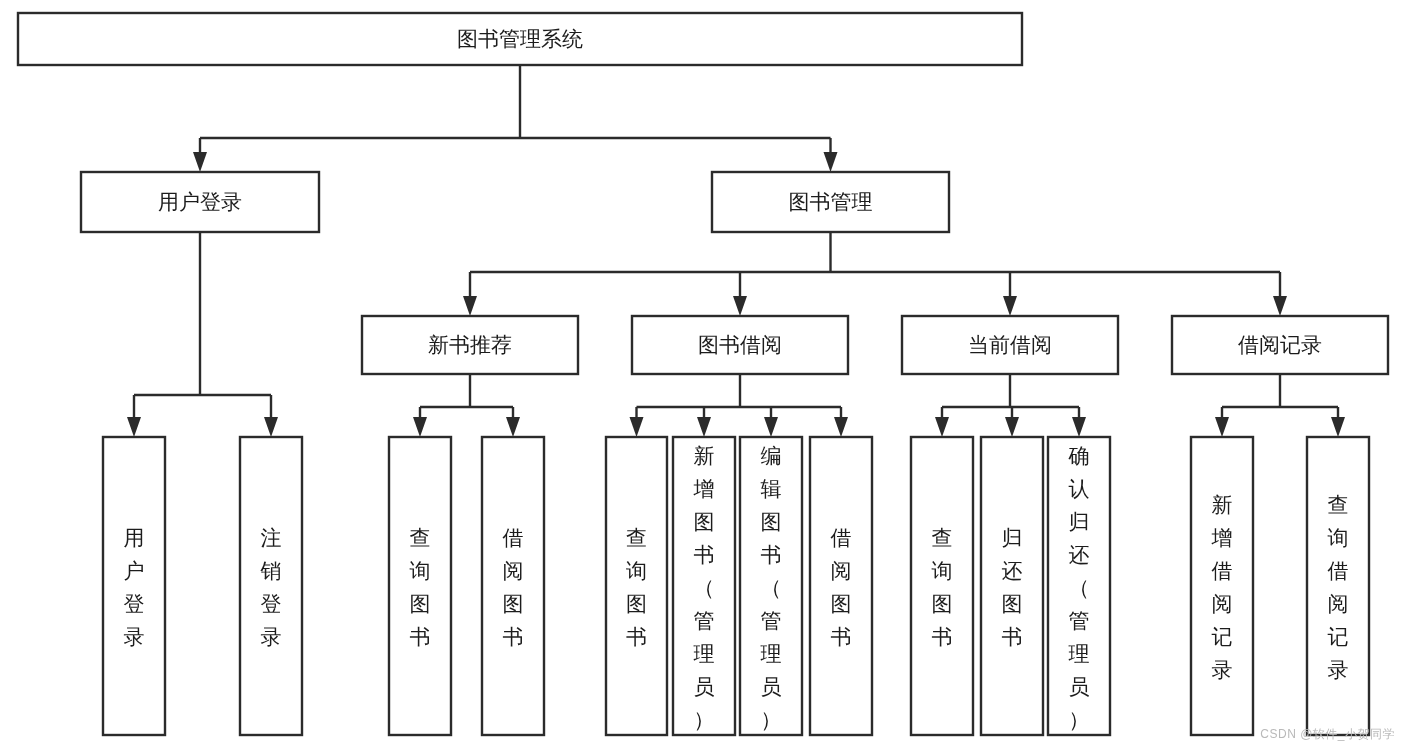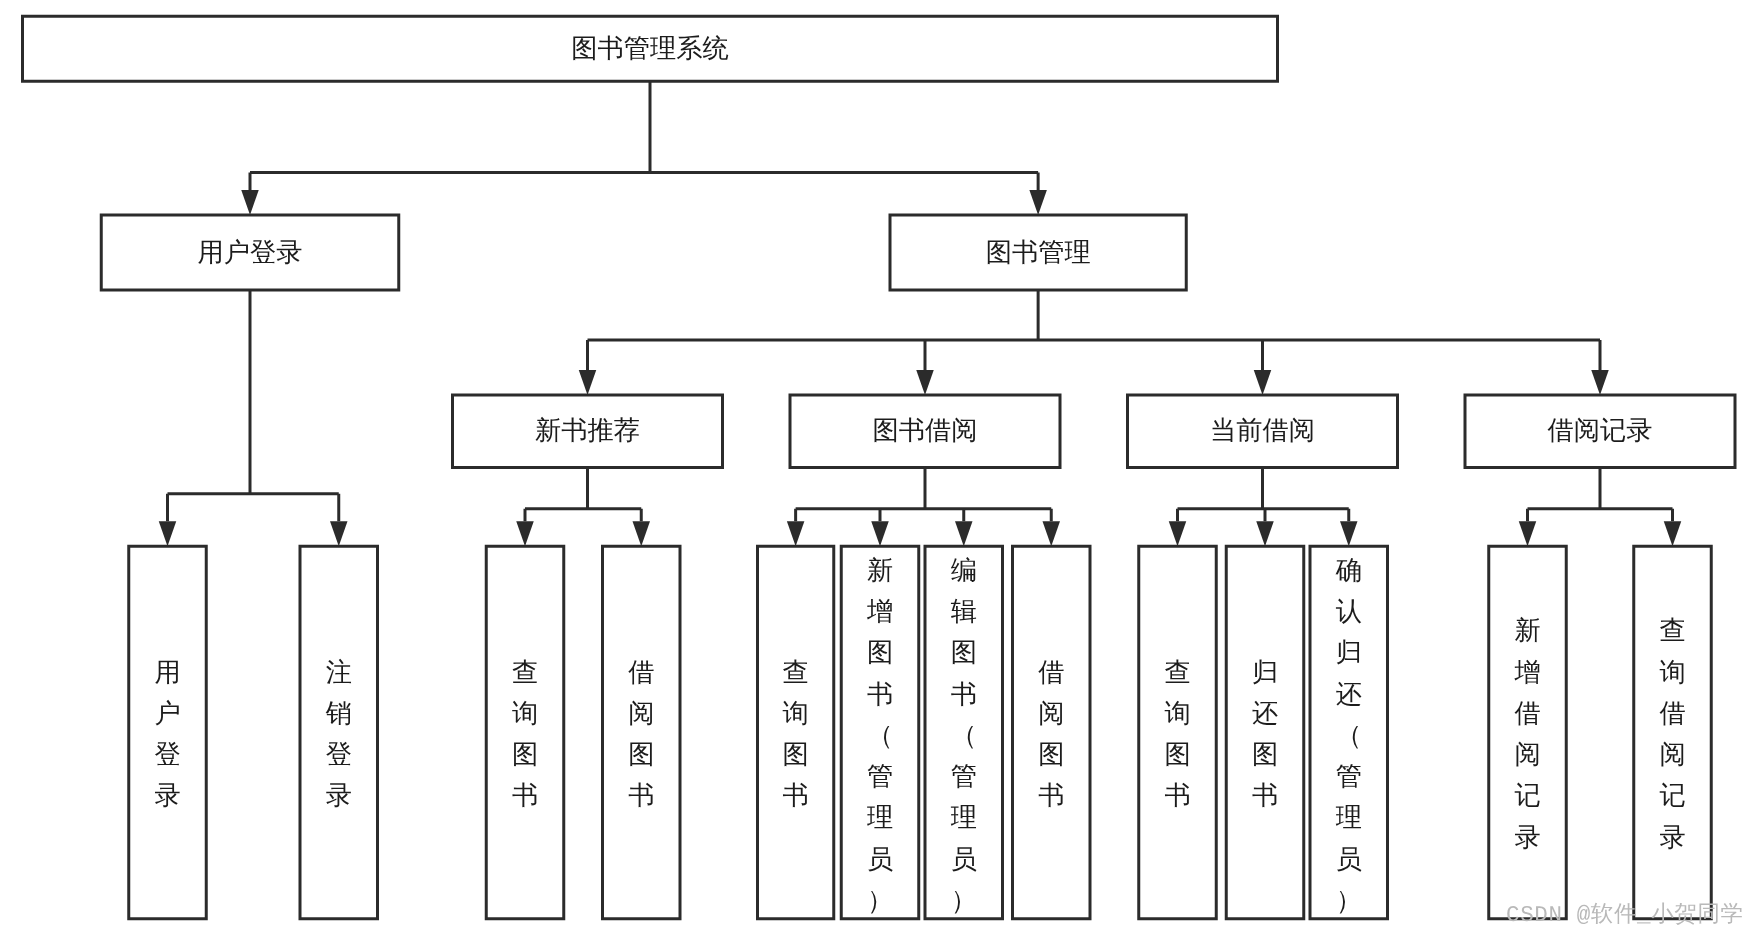--- a/index.html
+++ b/index.html
@@ -51,22 +51,22 @@
   .leaf-label-v {
     font-family: "Liberation Sans", "DejaVu Sans", sans-serif;
     font-size: 21px;
     fill: #1c1c1c;
     text-anchor: middle;
   }
   .watermark-text {
     position: absolute;
     right: 10px;
     bottom: 4px;
-    font-family: Liberation Mono, monospace;
-    font-size: 18px;
+    font-family: Liberation Sans, sans-serif;
+    font-size: 12px;
     color: #b9b9b9;
     white-space: nowrap;
     letter-spacing: 0.5px;
     user-select: none;
   }
 </style>
 </head>
 <body>
 
 <div id="diagram-root">

